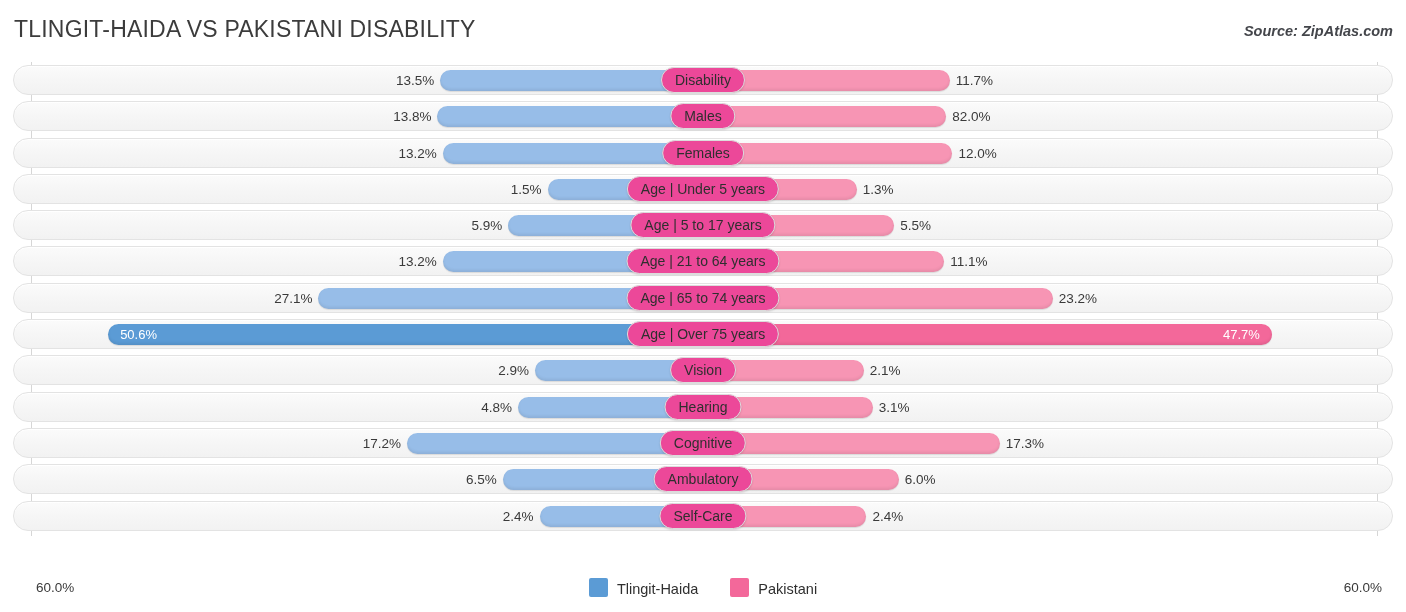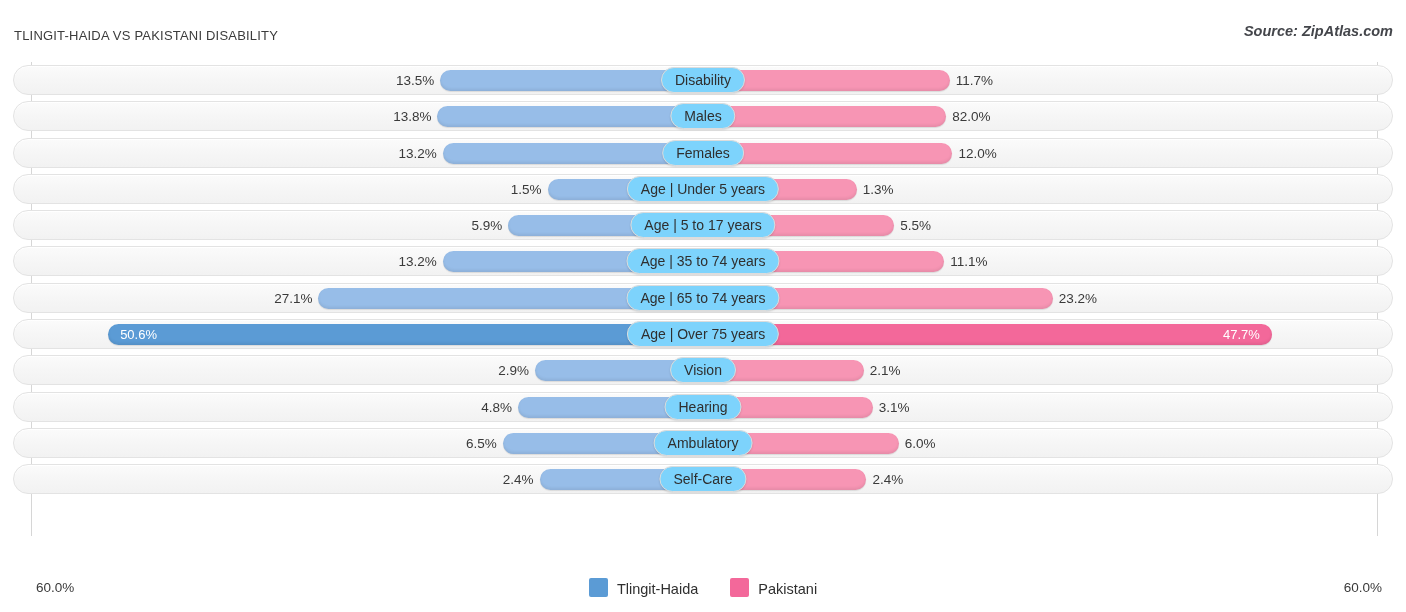--- a/index.html
+++ b/index.html
@@ -16,22 +16,22 @@
     background: #ffffff;
   }
 
   
   .header {
     position: absolute; left: 0; top: 0;
     width: 1406px; height: 62px;
   }
   .chart-title {
     position: absolute;
-    left: 14px; top: 28px;
-    font-size: 13px;
+    left: 14px; top: 16px;
+    font-size: 23px;
     letter-spacing: .2px;
     color: #3c3c3c;
     font-weight: 400;
     white-space: nowrap;
   }
   .chart-source {
     position: absolute;
     right: 13px; top: 23px;
     font-size: 14.5px;
     font-style: italic;
@@ -110,21 +110,21 @@
     font-size: 13px;
   }
 
   
   .pill {
     position: absolute;
     top: 2px;
     height: 26px;
     left: 50%;
     transform: translateX(-50%);
-    background: #7dd3fc;
+    background: #ec4899;
     border: 1px solid #dcdcdc;
     border-radius: 13px;
     padding: 0 13px;
     display: flex;
     align-items: center;
     justify-content: center;
     font-size: 14px;
     color: #2f2f2f;
     white-space: nowrap;
     box-shadow: 0 1px 2px rgba(0,0,0,.12);
@@ -223,21 +223,21 @@
           <div class="val left" style="right: 903.805px;">5.9%</div>
           <div class="val right" style="left: 900.225px;">5.5%</div>
           <div class="pill">Age | 5 to 17 years</div>
         </div>
         <div class="row">
           <div class="row-track"></div>
           <div class="bar left" style="left: 442.86px; width: 260.14px;"></div>
           <div class="bar right" style="left: 703px; width: 241.345px;"></div>
           <div class="val left" style="right: 969.14px;">13.2%</div>
           <div class="val right" style="left: 950.345px;">11.1%</div>
-          <div class="pill">Age | 35 to 74 years</div>
+          <div class="pill">Age | 21 to 64 years</div>
         </div>
         <div class="row">
           <div class="row-track"></div>
           <div class="bar left" style="left: 318.455px; width: 384.545px;"></div>
           <div class="bar right" style="left: 703px; width: 349.64px;"></div>
           <div class="val left" style="right: 1093.55px;">27.1%</div>
           <div class="val right" style="left: 1058.64px;">23.2%</div>
           <div class="pill">Age | 65 to 74 years</div>
         </div>
         <div class="row highlight">
@@ -256,20 +256,28 @@
           <div class="val right" style="left: 869.795px;">2.1%</div>
           <div class="pill">Vision</div>
         </div>
         <div class="row">
           <div class="row-track"></div>
           <div class="bar left" style="left: 518.04px; width: 184.96px;"></div>
           <div class="bar right" style="left: 703px; width: 169.745px;"></div>
           <div class="val left" style="right: 893.96px;">4.8%</div>
           <div class="val right" style="left: 878.745px;">3.1%</div>
           <div class="pill">Hearing</div>
+        </div>
+        <div class="row">
+          <div class="row-track"></div>
+          <div class="bar left" style="left: 407.06px; width: 295.94px;"></div>
+          <div class="bar right" style="left: 703px; width: 296.835px;"></div>
+          <div class="val left" style="right: 1004.94px;">17.2%</div>
+          <div class="val right" style="left: 1005.84px;">17.3%</div>
+          <div class="pill">Cognitive</div>
         </div>
         <div class="row">
           <div class="row-track"></div>
           <div class="bar left" style="left: 502.825px; width: 200.175px;"></div>
           <div class="bar right" style="left: 703px; width: 195.7px;"></div>
           <div class="val left" style="right: 909.175px;">6.5%</div>
           <div class="val right" style="left: 904.7px;">6.0%</div>
           <div class="pill">Ambulatory</div>
         </div>
         <div class="row">

